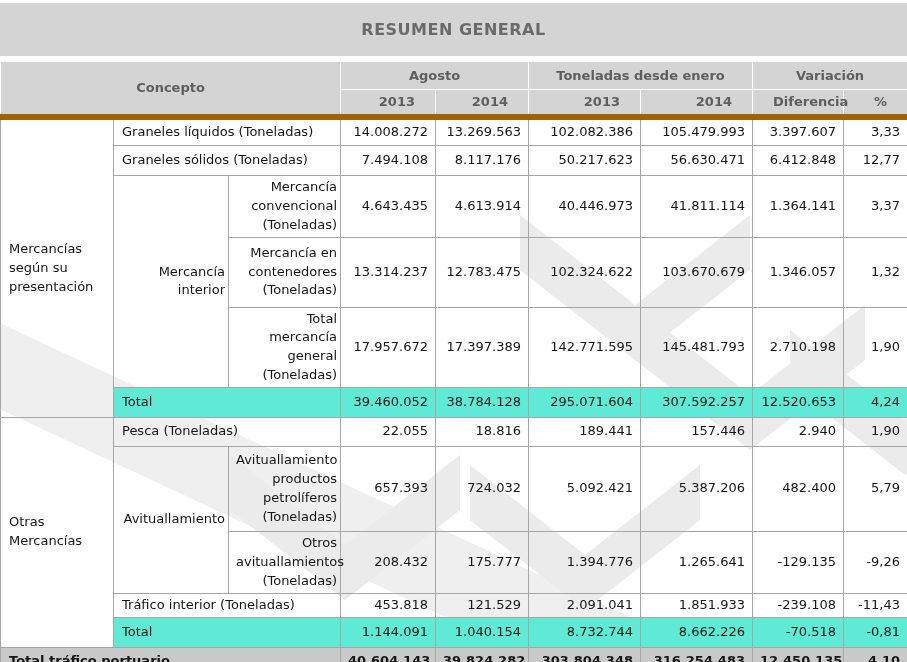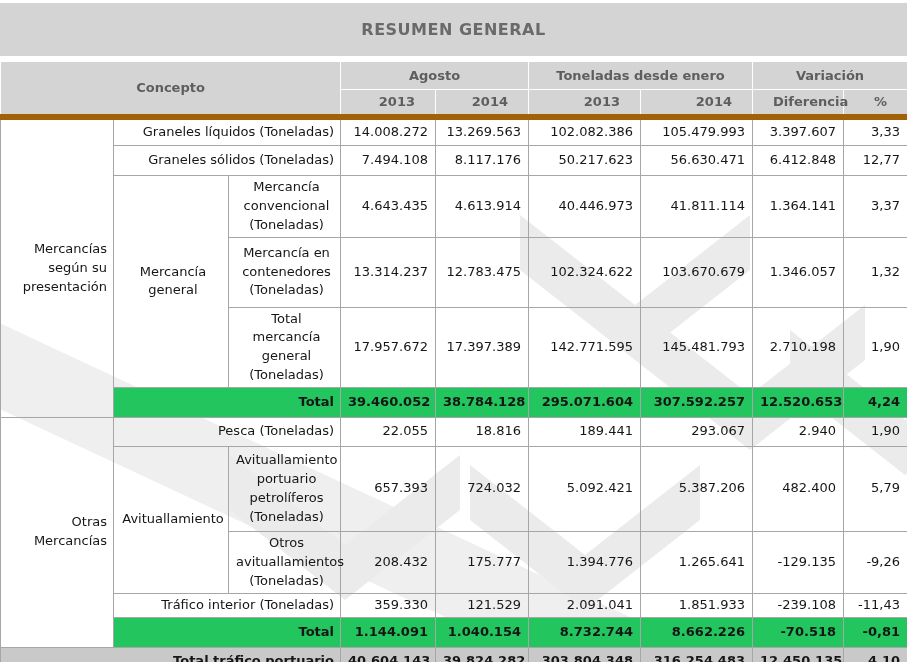--- a/index.html
+++ b/index.html
@@ -72,24 +72,24 @@
   thead tr.hdr-years th { height: 27px; text-align: right; }
 
   
   tbody td {
     border: 1px solid #a6a6a6;
     vertical-align: middle;
     background: transparent;
     line-height: 1.45;
   }
   td.num { text-align: right; padding: 2px 7px; }
-  td.lbl { text-align: right; padding: 2px 6px 2px 8px; }
-  td.sublbl { text-align: center; padding: 2px 3px 2px 7px; }
-
-  tr.total-row td { background: #22c55e; font-weight: bold; }
+  td.lbl { text-align: left; padding: 2px 6px 2px 8px; }
+  td.sublbl { text-align: right; padding: 2px 3px 2px 7px; }
+
+  tr.total-row td { background: #5eead4; font-weight: normal; }
   tr.grand-row td { background: #c9c9c9; font-weight: bold; border-bottom: 2px solid #6f6f6f; }
 </style>
 </head>
 <body>
 
 <div class="page">
 
   <div class="watermark">
     <div class="stripe s1"></div>
     <div class="chevron c1"></div>
@@ -150,21 +150,21 @@
         <tr style="height:30px">
           <td colspan="2" class="lbl">Graneles sólidos (Toneladas)</td>
           <td class="num">7.494.108</td>
           <td class="num">8.117.176</td>
           <td class="num">50.217.623</td>
           <td class="num">56.630.471</td>
           <td class="num">6.412.848</td>
           <td class="num">12,77</td>
         </tr>
         <tr style="height:61px">
-          <td rowspan="3" class="sublbl">Mercancía general</td>
+          <td rowspan="3" class="sublbl">Mercancía interior</td>
           <td class="sublbl">Mercancía convencional (Toneladas)</td>
           <td class="num">4.643.435</td>
           <td class="num">4.613.914</td>
           <td class="num">40.446.973</td>
           <td class="num">41.811.114</td>
           <td class="num">1.364.141</td>
           <td class="num">3,37</td>
         </tr>
         <tr style="height:70px">
           <td class="sublbl">Mercancía en contenedores (Toneladas)</td>
@@ -193,46 +193,46 @@
           <td class="num">12.520.653</td>
           <td class="num">4,24</td>
         </tr>
 
         <tr style="height:29px">
           <td rowspan="5" class="lbl">Otras Mercancías</td>
           <td colspan="2" class="lbl">Pesca (Toneladas)</td>
           <td class="num">22.055</td>
           <td class="num">18.816</td>
           <td class="num">189.441</td>
-          <td class="num">293.067</td>
+          <td class="num">157.446</td>
           <td class="num">2.940</td>
           <td class="num">1,90</td>
         </tr>
         <tr style="height:85px">
           <td rowspan="2" class="sublbl">Avituallamiento</td>
-          <td class="sublbl">Avituallamiento portuario petrolíferos (Toneladas)</td>
+          <td class="sublbl">Avituallamiento productos petrolíferos (Toneladas)</td>
           <td class="num">657.393</td>
           <td class="num">724.032</td>
           <td class="num">5.092.421</td>
           <td class="num">5.387.206</td>
           <td class="num">482.400</td>
           <td class="num">5,79</td>
         </tr>
         <tr style="height:62px">
           <td class="sublbl">Otros avituallamientos (Toneladas)</td>
           <td class="num">208.432</td>
           <td class="num">175.777</td>
           <td class="num">1.394.776</td>
           <td class="num">1.265.641</td>
           <td class="num">-129.135</td>
           <td class="num">-9,26</td>
         </tr>
         <tr style="height:17px">
           <td colspan="2" class="lbl">Tráfico interior (Toneladas)</td>
-          <td class="num">359.330</td>
+          <td class="num">453.818</td>
           <td class="num">121.529</td>
           <td class="num">2.091.041</td>
           <td class="num">1.851.933</td>
           <td class="num">-239.108</td>
           <td class="num">-11,43</td>
         </tr>
         <tr style="height:30px" class="total-row">
           <td colspan="2" class="lbl">Total</td>
           <td class="num">1.144.091</td>
           <td class="num">1.040.154</td>

